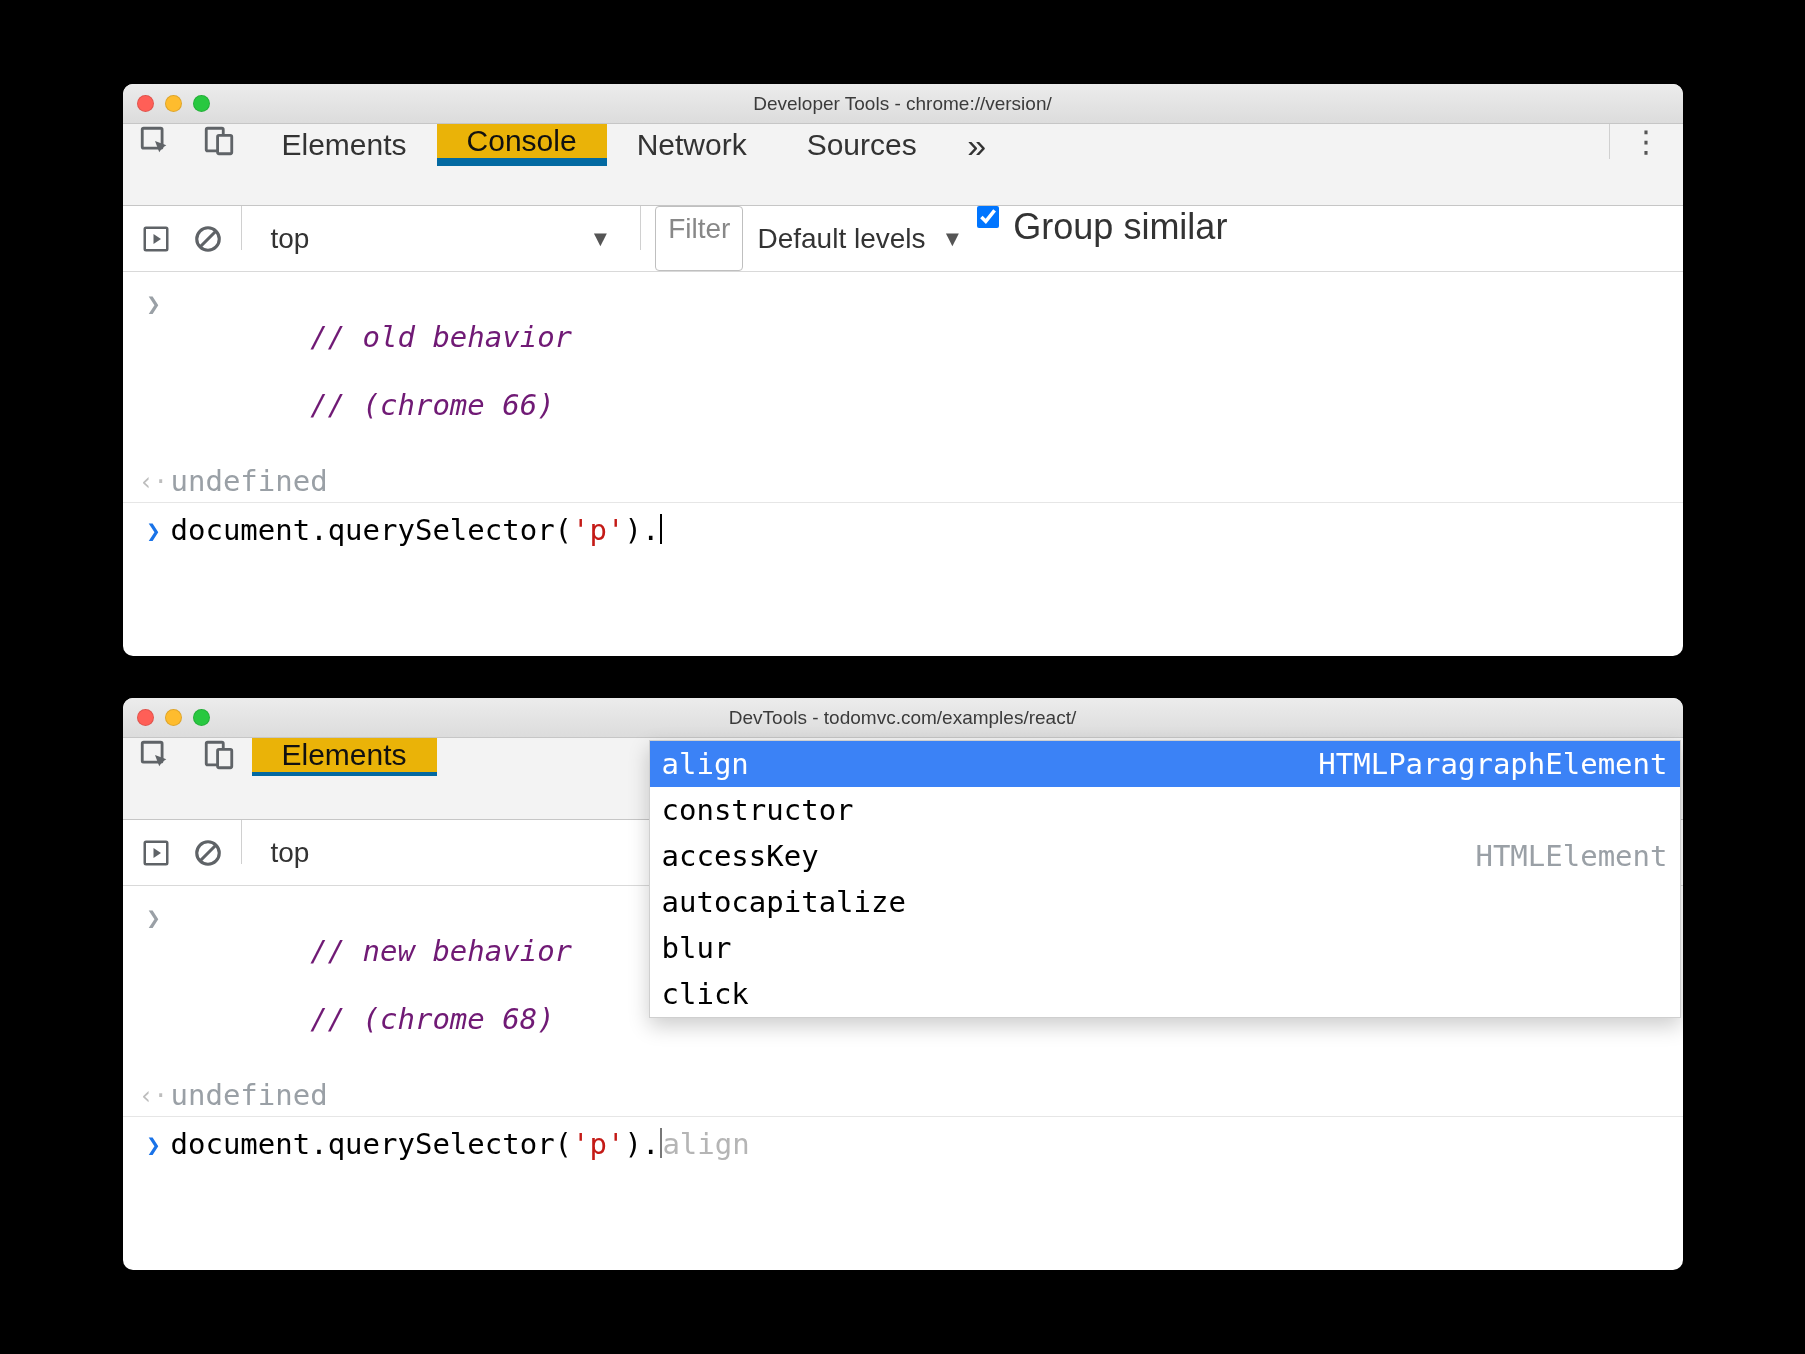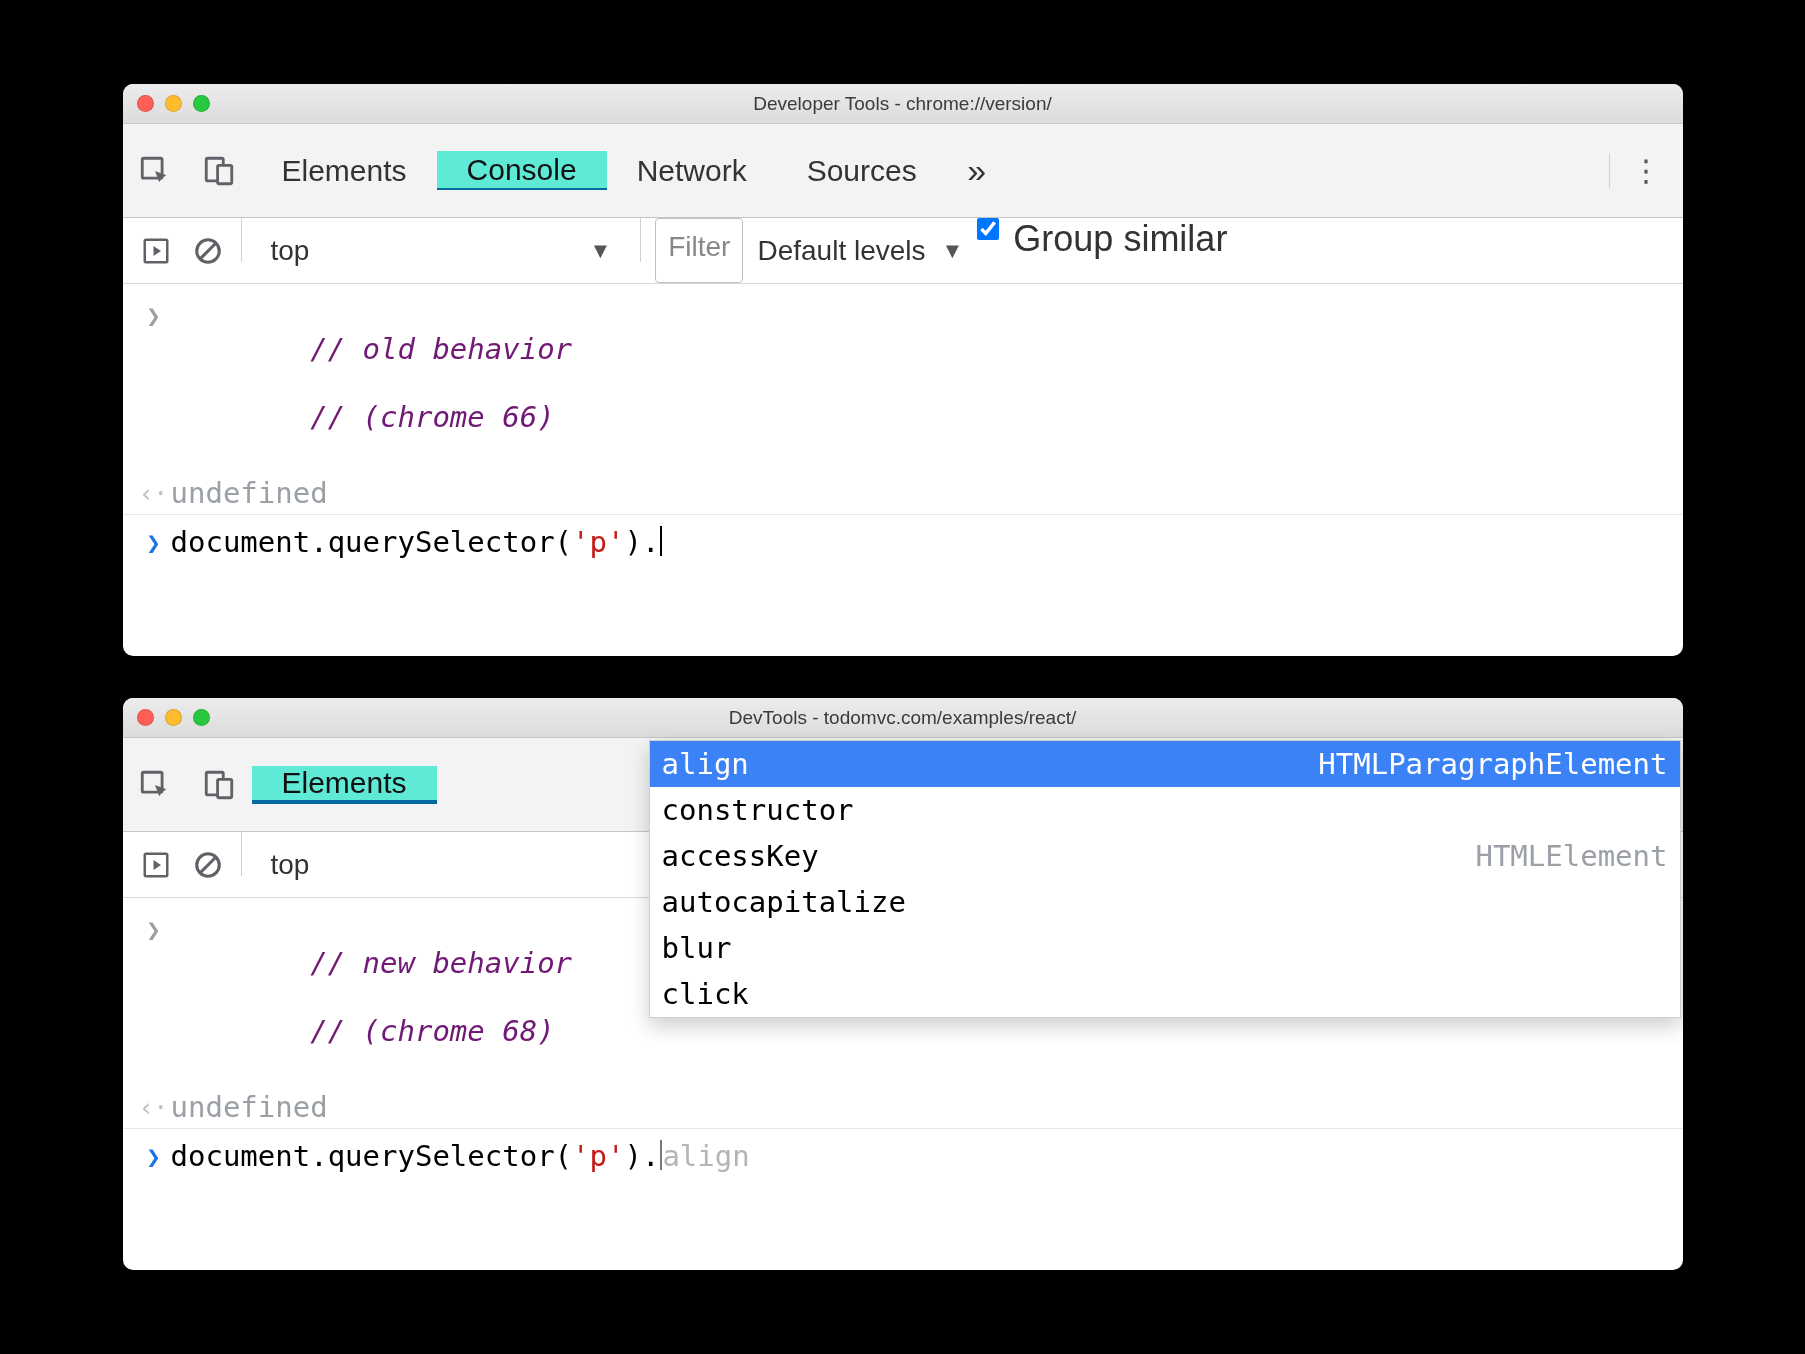--- a/index.html
+++ b/index.html
@@ -39,38 +39,38 @@
   .dot { width: 17px; height: 17px; border-radius: 50%; border: 1px solid rgba(0,0,0,.12); }
   .dot.red { background:#ff5f57; }
   .dot.yellow { background:#febc2e; }
   .dot.green { background:#28c840; }
   .title {
     position: absolute; left: 0; right: 0; text-align: center;
     font-size: 19px; color:#3b3b3b; pointer-events:none;
   }
   .tabbar {
     display: flex;
-    align-items: center;
+    align-items: flex-start;
     border-bottom: 1px solid #c6c6c6;
-    height: 94px;
+    height: 82px;
     background:#f3f3f3;
   }
   .tabbar .iconcell {
     width: 64px; display:flex; align-items:center; justify-content:center;
     color:#5f6367;
   }
   .divider { width:1px; background:#d0d0d0; }
   .tabs { display:flex; align-items:stretch; flex:1; }
   .tab {
     padding: 0 30px; display:flex; align-items:center;
     font-size: 30px; color:#333;
   }
   .tab.active {
-    color:#111; border-bottom: 2px solid #0369a1;
-    background:#5eead4;
+    color:#111; border-bottom: 8px solid #0369a1;
+    background:#eab308;
   }
   .more-tabs {
     width: 60px; display:flex; align-items:center; justify-content:center;
     font-size: 34px; color:#333;
   }
   .kebab {
     width: 74px; display:flex; align-items:center; justify-content:center;
     border-left:1px solid #d0d0d0;
     font-size: 30px; color:#555;
   }
@@ -82,21 +82,21 @@
   }
   .filterbar .icon { width:38px; display:flex; align-items:center; justify-content:center; color:#5f6367;}
   .ctx {
     display:flex; align-items:center; gap: 280px;
     padding: 4px 14px; border:1px solid transparent;
     font-size: 28px; color:#333;
   }
   .caret-down { font-size:22px; color:#555; }
   .filter-box {
     border:1px solid #bfbfbf; border-radius:4px;
-    padding:12px 12px; font-size:28px; color:#888;
+    padding:6px 12px; font-size:28px; color:#888;
   }
   .levels { font-size:28px; color:#333; display:flex; align-items:center; gap:16px;}
   .chk { width:22px; height:22px; }
   .group { font-size:36px; color:#333; }
   .console-body {
     background:#fff; padding: 10px 0 40px 0;
     font-family: Menlo, Consolas, monospace;
     font-size: 29px;
     border-radius: 0 0 10px 10px;
   }

